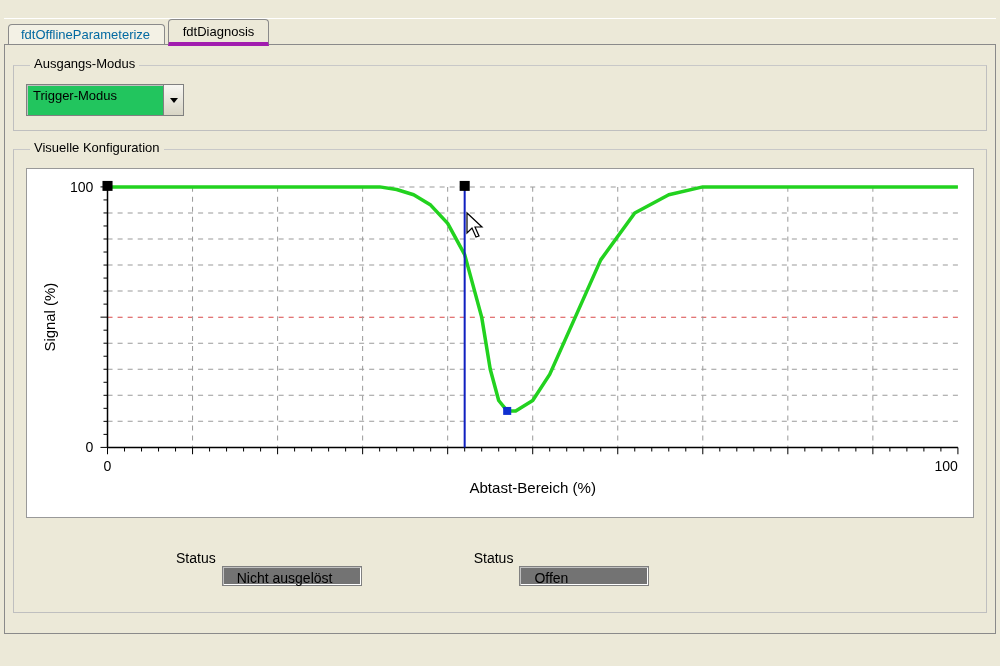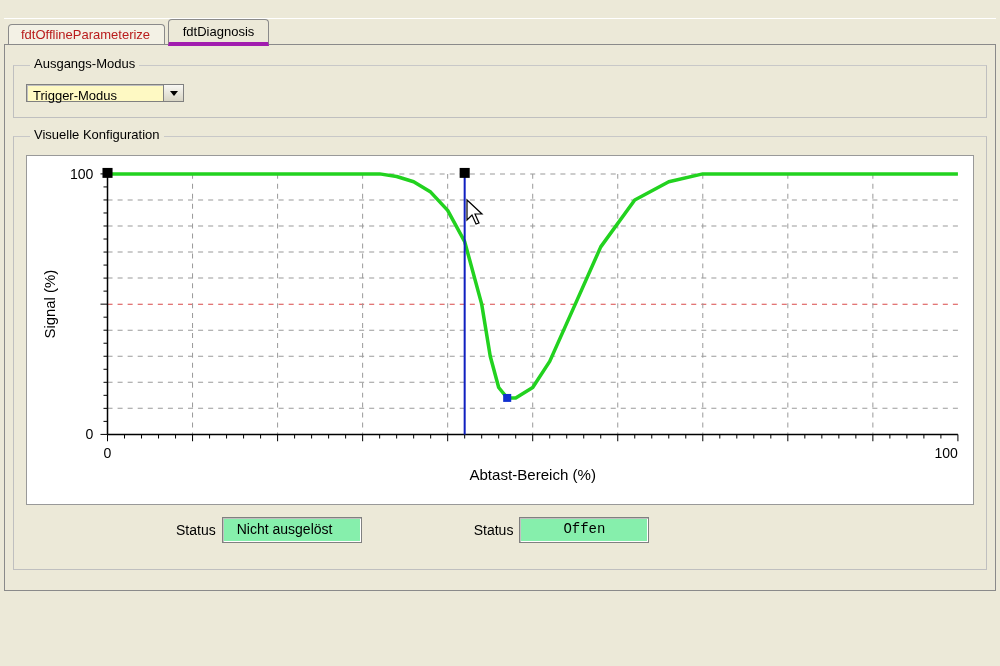--- a/index.html
+++ b/index.html
@@ -39,21 +39,21 @@
     font-size: 13px;
     cursor: default;
     position: relative;
     margin-right: -1px;
   }
   .tab.inactive {
     top: 3px;
     height: 23px;
     padding-top: 2px;
     background: #f3f1e5;
-    color: #b91c1c;
+    color: #0369a1;
     padding-left: 12px;
   }
   .tab.active {
     top: 0;
     height: 27px;
     background: #ece9d8;
     z-index: 2;
     border-bottom: 4px solid #a21caf;
     margin-bottom: -1px;
   }
@@ -78,23 +78,23 @@
     background: #ece9d8;
     padding: 0 4px;
     font-size: 13px;
   }
   .field-row-combo {
     display: inline-block;
   }
   .combo {
     display: inline-flex;
     align-items: stretch;
-    height: 18px;
+    height: 32px;
     min-width: 158px;
-    background: #fef9c3;
+    background: #22c55e;
     border: 1px solid #808080;
     box-shadow: inset 1px 1px 0 #c0c0c0;
   }
   .combo .combo-text {
     flex: 1;
     padding: 2px 6px;
     line-height: 18px;
   }
   .combo .combo-btn {
     width: 20px;
@@ -135,24 +135,25 @@
     display: flex;
     align-items: center;
     margin-top: 12px;
     margin-left: 150px;
     gap: 6px;
     font-size: 14px;
   }
   .sunken-box {
     border: 1px solid #808080;
     box-shadow: inset 1px 1px 0 #c0c0c0, inset -1px -1px 0 #fff;
-    background: #86efac;
+    background: #737373;
     padding: 3px 14px;
     min-width: 140px;
-    height: 26px;
+    height: 20px;
+    margin-top: 36px;
   }
   .status-row .gap { width: 100px; }
   .axis-text { font-size: 14px; fill: #000; }
   .axis-title { font-size: 15px; fill: #000; }
 </style>
 </head>
 <body>
 
 <div class="main-region">
 
@@ -294,19 +295,19 @@
             <path d="M2 2 L2 22 L7 17 L11 26 L14 25 L10 16 L17 16 Z" fill="#fff" stroke="#000" stroke-width="1.2"></path>
           </svg>
         </div>
       </div>
 
       <div class="status-row">
         <span>Status</span>
         <span class="sunken-box">Nicht ausgelöst</span>
         <span class="gap"></span>
         <span>Status</span>
-        <span class="sunken-box" style="min-width:130px;text-align:center;font-family:Liberation Mono, monospace;">Offen</span>
+        <span class="sunken-box" style="min-width:130px;">Offen</span>
       </div>
 
     </div>
 
   </div>
 </div>
 
 </body></html>

